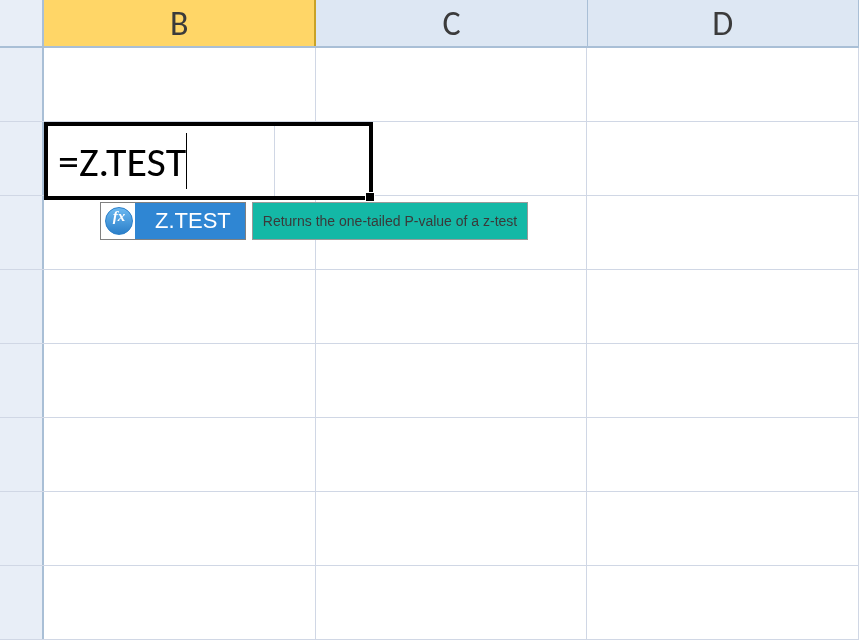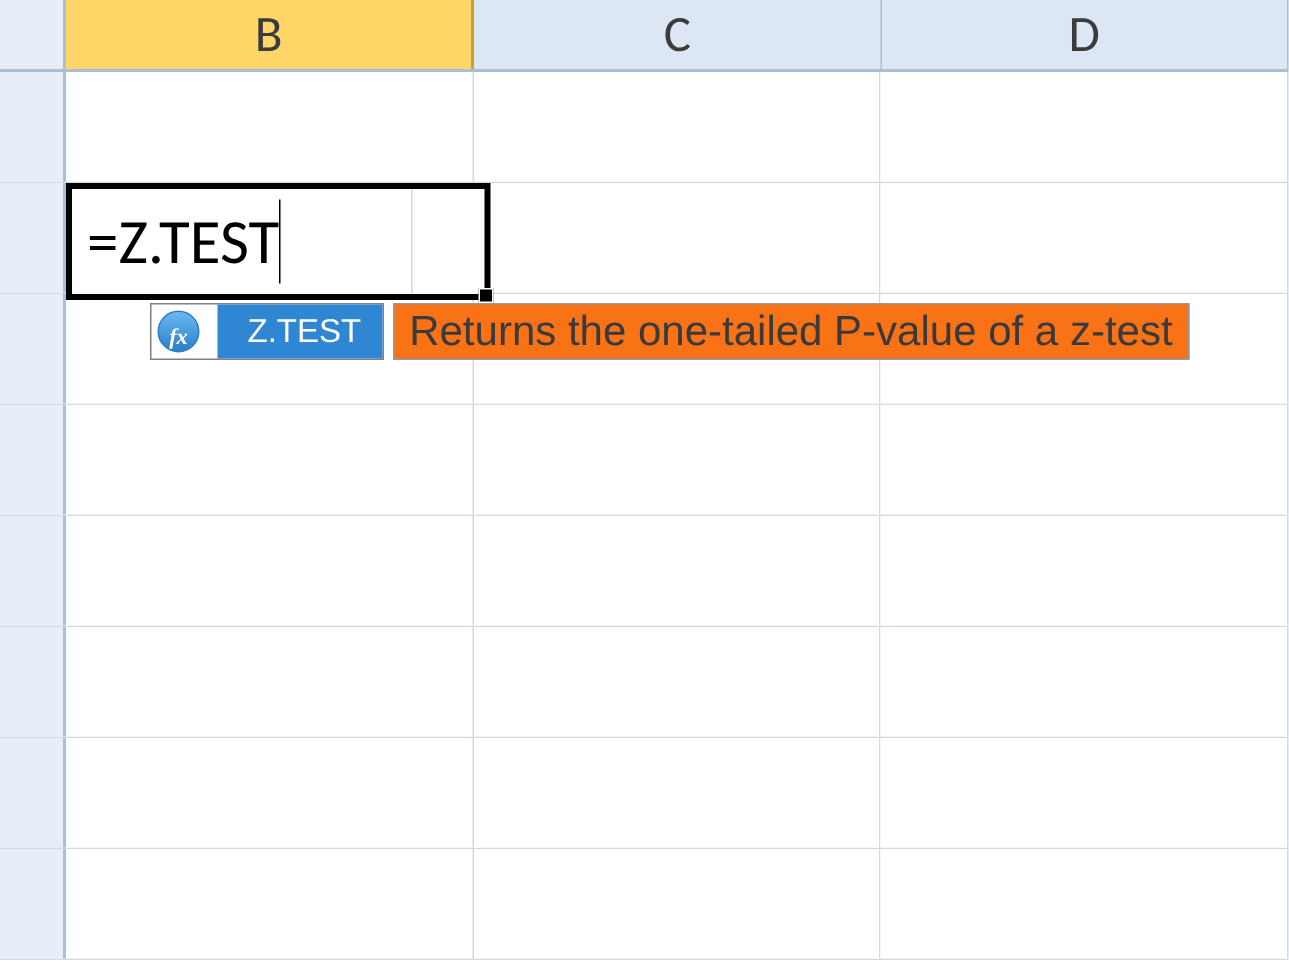--- a/index.html
+++ b/index.html
@@ -61,21 +61,21 @@
     .cell {
       flex: 1;
       border-right: 1px solid #d0d7e5;
       background: #ffffff;
       position: relative;
     }
     .active-cell {
       position: absolute;
       top: 122px;
       left: 44px;
-      width: 283px;
+      width: 329px;
       height: 78px;
       border: 4px solid #000000;
       background: #ffffff;
       z-index: 10;
     }
     .active-cell-content {
       position: absolute;
       top: 50%;
       left: 10px;
       transform: translateY(-50%);
@@ -121,26 +121,26 @@
     .fn-suggestion {
       display: flex;
       align-items: center;
       background: #ffffff;
       border: 1px solid #808080;
       padding: 0;
     }
     .fx-icon {
       width: 28px;
       height: 28px;
-      margin: 4px 12px 4px 4px;
+      margin: 4px 2px 4px 4px;
       border-radius: 50%;
       background: linear-gradient(to bottom, #6bb8f0, #2b7fc9);
       border: 1px solid #2b7fc9;
       display: flex;
-      align-items: flex-end;
+      align-items: flex-start;
       justify-content: center;
       flex-shrink: 0;
     }
     .fx-icon-text {
       font-style: italic;
       font-family: 'Times New Roman', serif;
       font-size: 15px;
       color: #ffffff;
       font-weight: bold;
     }
@@ -148,24 +148,24 @@
       background: #2f86d3;
       color: #ffffff;
       padding: 6px 14px 6px 20px;
       font-size: 22px;
       font-family: Arial, sans-serif;
       height: 100%;
       display: flex;
       align-items: center;
     }
     .fn-desc {
-      background: #f97316;
+      background: #14b8a6;
       border: 1px solid #9a9a9a;
       padding: 6px 10px;
-      font-size: 28px;
+      font-size: 14px;
       color: #3a3a3a;
       font-family: Arial, sans-serif;
       display: flex;
       align-items: center;
       margin-left: 6px;
     }
   </style>
 </head>
 <body>
 

